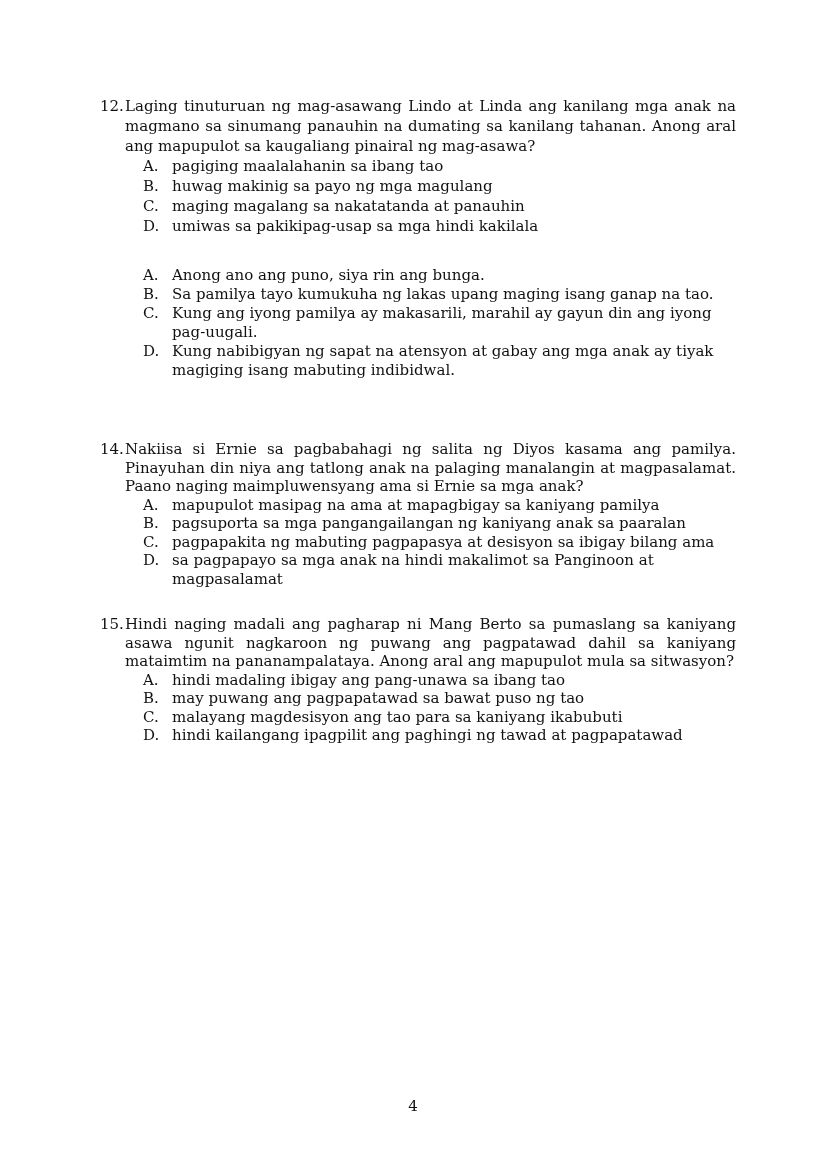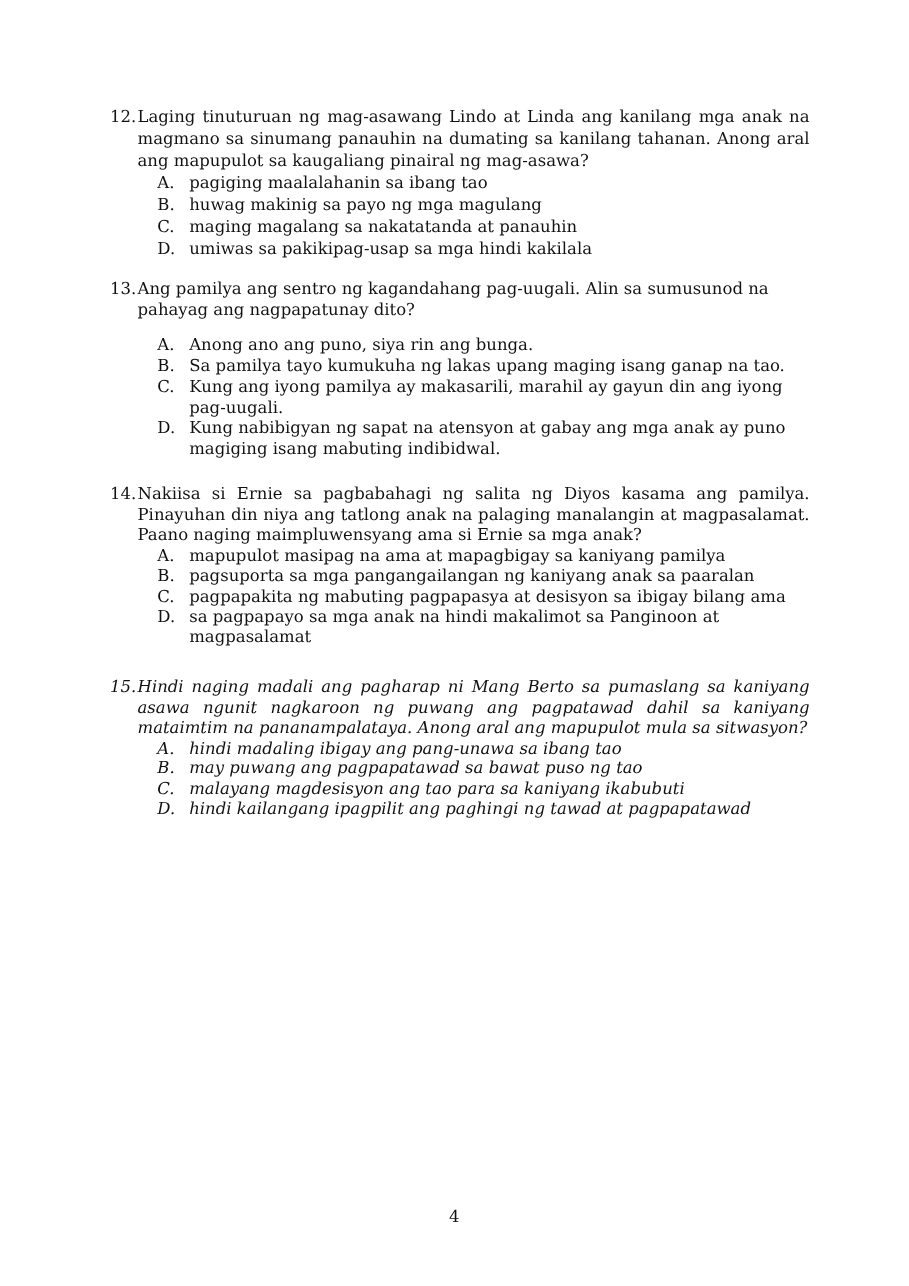--- a/index.html
+++ b/index.html
@@ -18,21 +18,21 @@
     overflow: hidden;
   }
   .question {
     position: absolute;
     left: 100px;
     width: 636px;
   }
   .q12 { top: 96px;  line-height: 20px; }
   .q13 { top: 253px; line-height: 19px; }
   .q14 { top: 440px; line-height: 18.5px; }
-  .q15 { top: 615px; line-height: 18.5px; font-style: italic; }
+  .q15 { top: 615px; line-height: 18.5px; }
 
   .q-head {
     position: relative;
     padding-left: 25px;
     text-align: justify;
   }
   .q13 .q-head { text-align: left; }
   .q-num {
     position: absolute;
     left: 0;
@@ -83,40 +83,36 @@
         <span class="opt-text">maging magalang sa nakatatanda at panauhin</span>
       </div>
       <div class="opt">
         <span class="opt-label">D.</span>
         <span class="opt-text">umiwas sa pakikipag-usap sa mga hindi kakilala</span>
       </div>
     </div>
   </div>
 
   <div class="question q13">
-    <div class="q-head">
-      <span class="q-num">13.</span>
-      <span>Ang pamilya ang sentro ng kagandahang pag-uugali. Alin sa sumusunod na pahayag ang nagpapatunay dito?</span>
-    </div>
     <div class="options">
       <div class="opt">
         <span class="opt-label">A.</span>
         <span class="opt-text">Anong ano ang puno, siya rin ang bunga.</span>
       </div>
       <div class="opt">
         <span class="opt-label">B.</span>
         <span class="opt-text">Sa pamilya tayo kumukuha ng lakas upang maging isang ganap na tao.</span>
       </div>
       <div class="opt">
         <span class="opt-label">C.</span>
         <span class="opt-text">Kung ang iyong pamilya ay makasarili, marahil ay gayun din ang iyong pag-uugali.</span>
       </div>
       <div class="opt">
         <span class="opt-label">D.</span>
-        <span class="opt-text">Kung nabibigyan ng sapat na atensyon at gabay ang mga anak ay puno magiging isang mabuting indibidwal.</span>
+        <span class="opt-text">Kung nabibigyan ng sapat na atensyon at gabay ang mga anak ay tiyak magiging isang mabuting indibidwal.</span>
       </div>
     </div>
   </div>
 
   <div class="question q14">
     <div class="q-head">
       <span class="q-num">14.</span>
       <span>Nakiisa si Ernie sa pagbabahagi ng salita ng Diyos kasama ang pamilya. Pinayuhan din niya ang tatlong anak na palaging manalangin at magpasalamat. Paano naging maimpluwensyang ama si Ernie sa mga anak?</span>
     </div>
     <div class="options">

